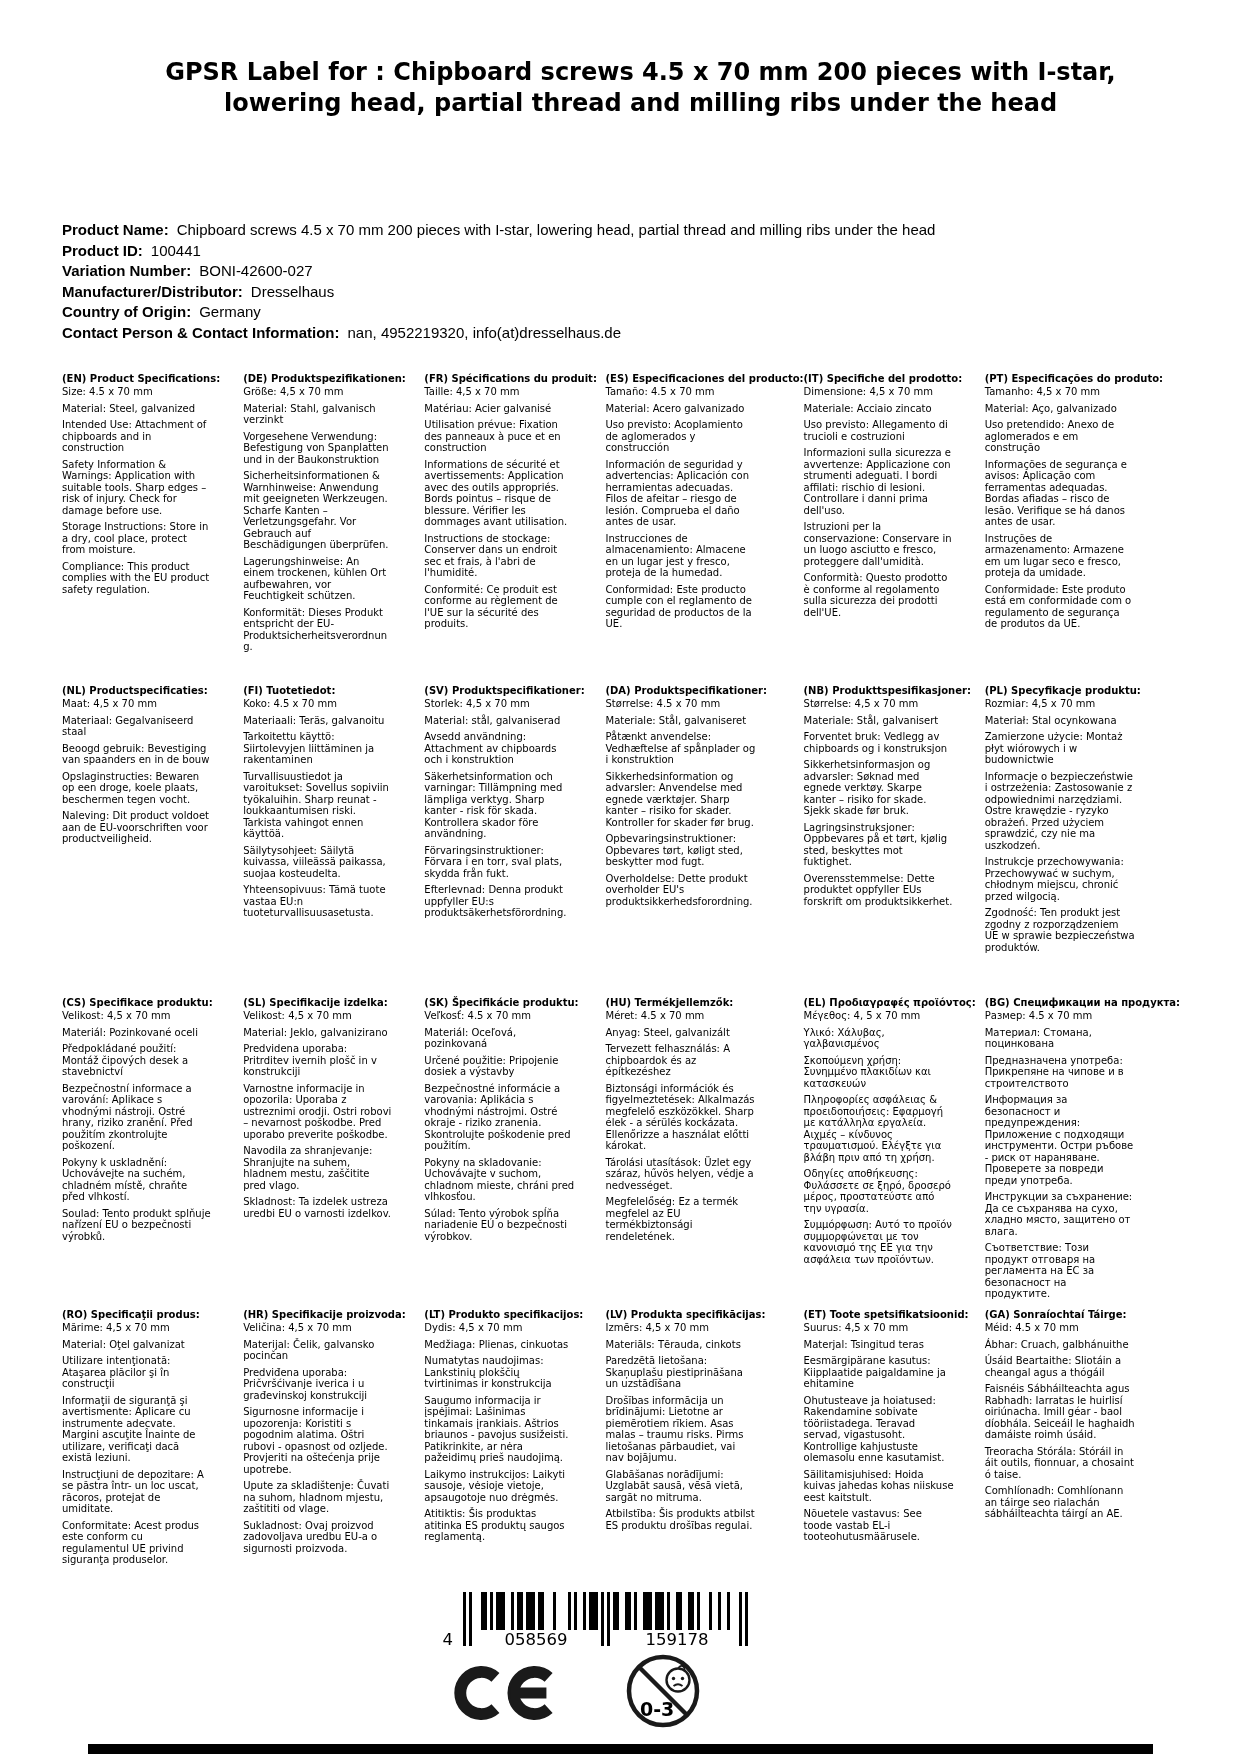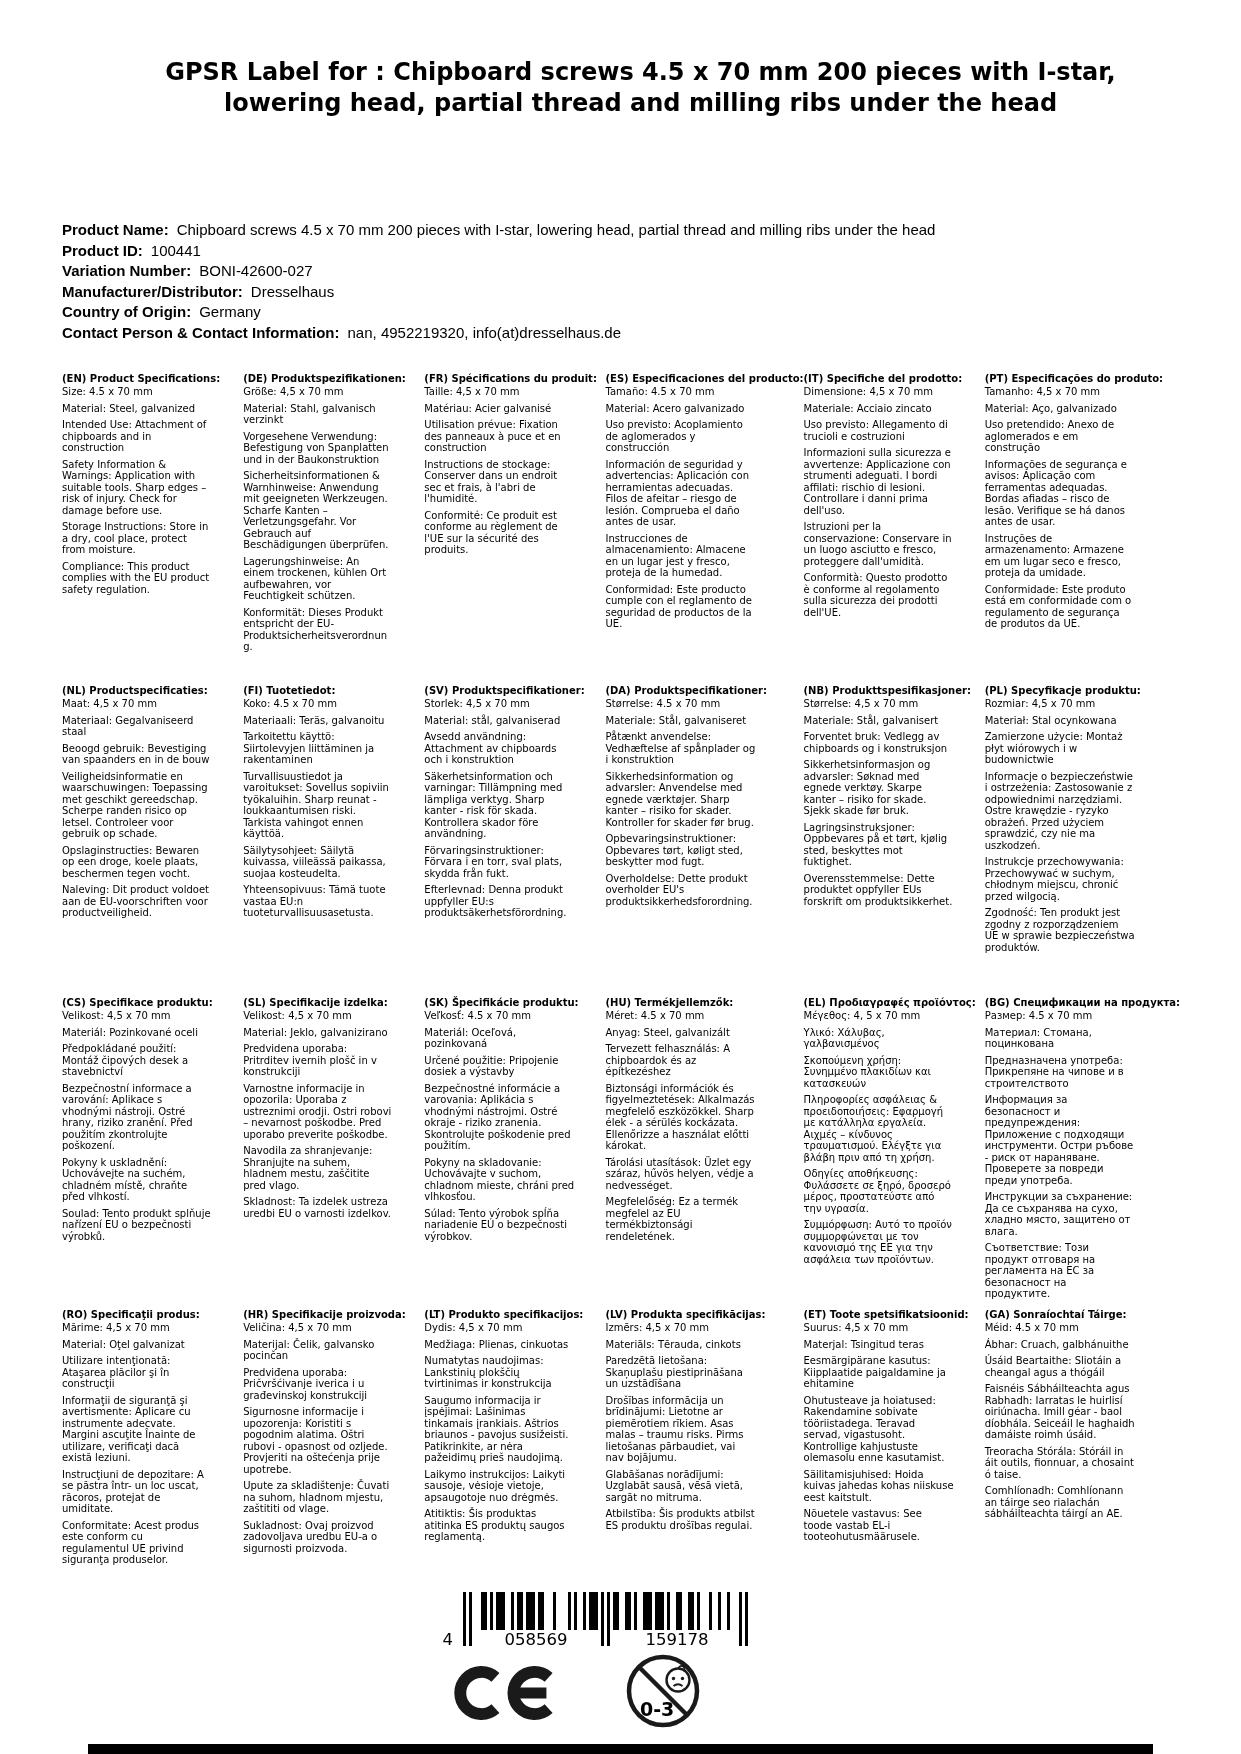--- a/index.html
+++ b/index.html
@@ -70,20 +70,21 @@
         <p>Vorgesehene Verwendung: Befestigung von Spanplatten und in der Baukonstruktion</p>
         <p>Sicherheitsinformationen &amp; Warnhinweise: Anwendung mit geeigneten Werkzeugen. Scharfe Kanten – Verletzungsgefahr. Vor Gebrauch auf Beschädigungen überprüfen.</p>
         <p>Lagerungshinweise: An einem trockenen, kühlen Ort aufbewahren, vor Feuchtigkeit schützen.</p>
         <p>Konformität: Dieses Produkt entspricht der EU-Produktsicherheitsverordnung.</p>
       </div>
       <div class="spec-cell">
         <div class="spec-header">(FR) Spécifications du produit:</div>
         <p>Taille: 4,5 x 70 mm</p>
         <p>Matériau: Acier galvanisé</p>
         <p>Utilisation prévue: Fixation des panneaux à puce et en construction</p>
+        <p>Informations de sécurité et avertissements: Application avec des outils appropriés. Bords pointus – risque de blessure. Vérifier les dommages avant utilisation.</p>
         <p>Instructions de stockage: Conserver dans un endroit sec et frais, à l'abri de l'humidité.</p>
         <p>Conformité: Ce produit est conforme au règlement de l'UE sur la sécurité des produits.</p>
       </div>
       <div class="spec-cell">
         <div class="spec-header">(ES) Especificaciones del producto:</div>
         <p>Tamaño: 4.5 x 70 mm</p>
         <p>Material: Acero galvanizado</p>
         <p>Uso previsto: Acoplamiento de aglomerados y construcción</p>
         <p>Información de seguridad y advertencias: Aplicación con herramientas adecuadas. Filos de afeitar – riesgo de lesión. Comprueba el daño antes de usar.</p>
         <p>Instrucciones de almacenamiento: Almacene en un lugar jest y fresco, proteja de la humedad.</p>
@@ -105,21 +106,20 @@
         <p>Uso pretendido: Anexo de aglomerados e em construção</p>
         <p>Informações de segurança e avisos: Aplicação com ferramentas adequadas. Bordas afiadas – risco de lesão. Verifique se há danos antes de usar.</p>
         <p>Instruções de armazenamento: Armazene em um lugar seco e fresco, proteja da umidade.</p>
         <p>Conformidade: Este produto está em conformidade com o regulamento de segurança de produtos da UE.</p>
       </div>
       <div class="spec-cell">
         <div class="spec-header">(NL) Productspecificaties:</div>
         <p>Maat: 4,5 x 70 mm</p>
         <p>Materiaal: Gegalvaniseerd staal</p>
         <p>Beoogd gebruik: Bevestiging van spaanders en in de bouw</p>
-        <p>Veiligheidsinformatie en waarschuwingen: Toepassing met geschikt gereedschap. Scherpe randen risico op letsel. Controleer voor gebruik op schade.</p>
         <p>Opslaginstructies: Bewaren op een droge, koele plaats, beschermen tegen vocht.</p>
         <p>Naleving: Dit product voldoet aan de EU-voorschriften voor productveiligheid.</p>
       </div>
       <div class="spec-cell">
         <div class="spec-header">(FI) Tuotetiedot:</div>
         <p>Koko: 4.5 x 70 mm</p>
         <p>Materiaali: Teräs, galvanoitu</p>
         <p>Tarkoitettu käyttö: Siirtolevyjen liittäminen ja rakentaminen</p>
         <p>Turvallisuustiedot ja varoitukset: Sovellus sopiviin työkaluihin. Sharp reunat - loukkaantumisen riski. Tarkista vahingot ennen käyttöä.</p>
         <p>Säilytysohjeet: Säilytä kuivassa, viileässä paikassa, suojaa kosteudelta.</p>

